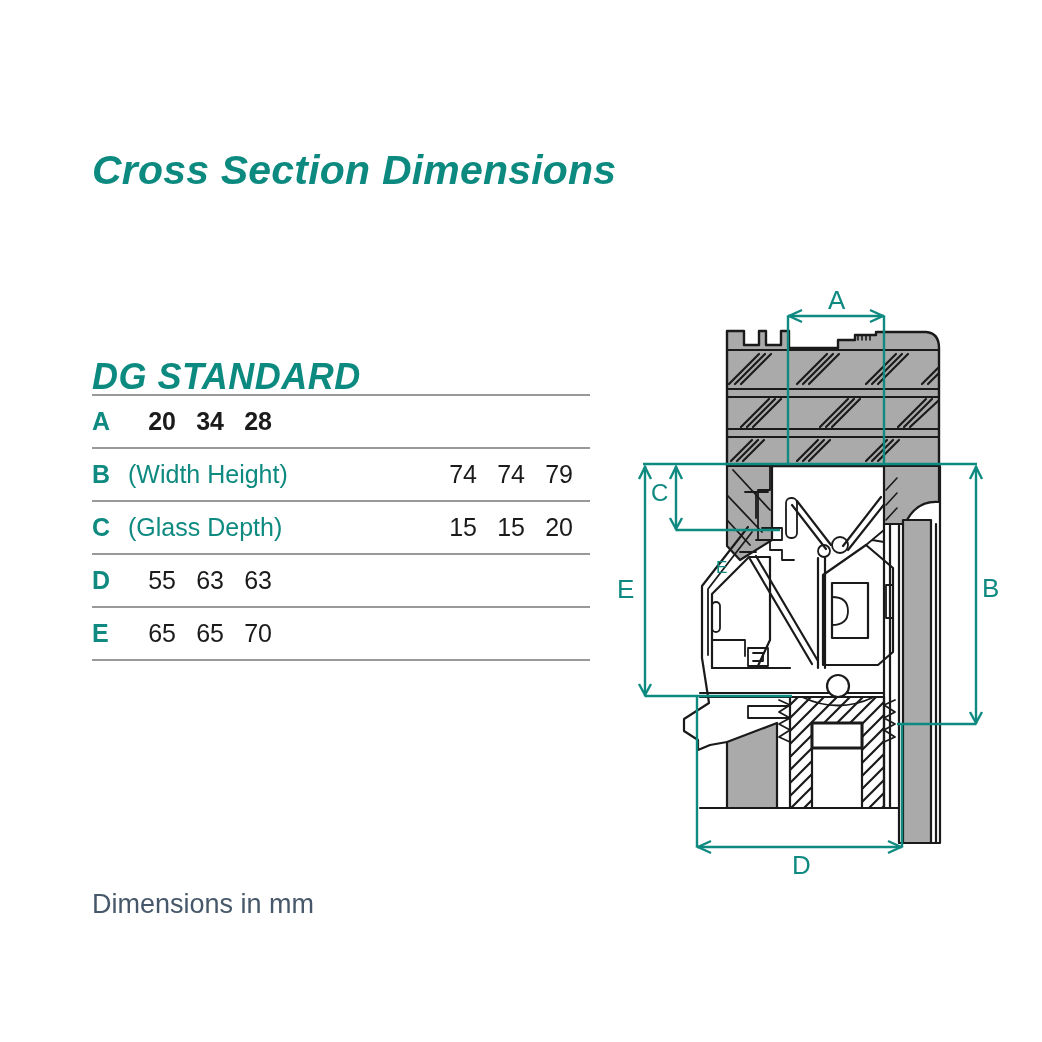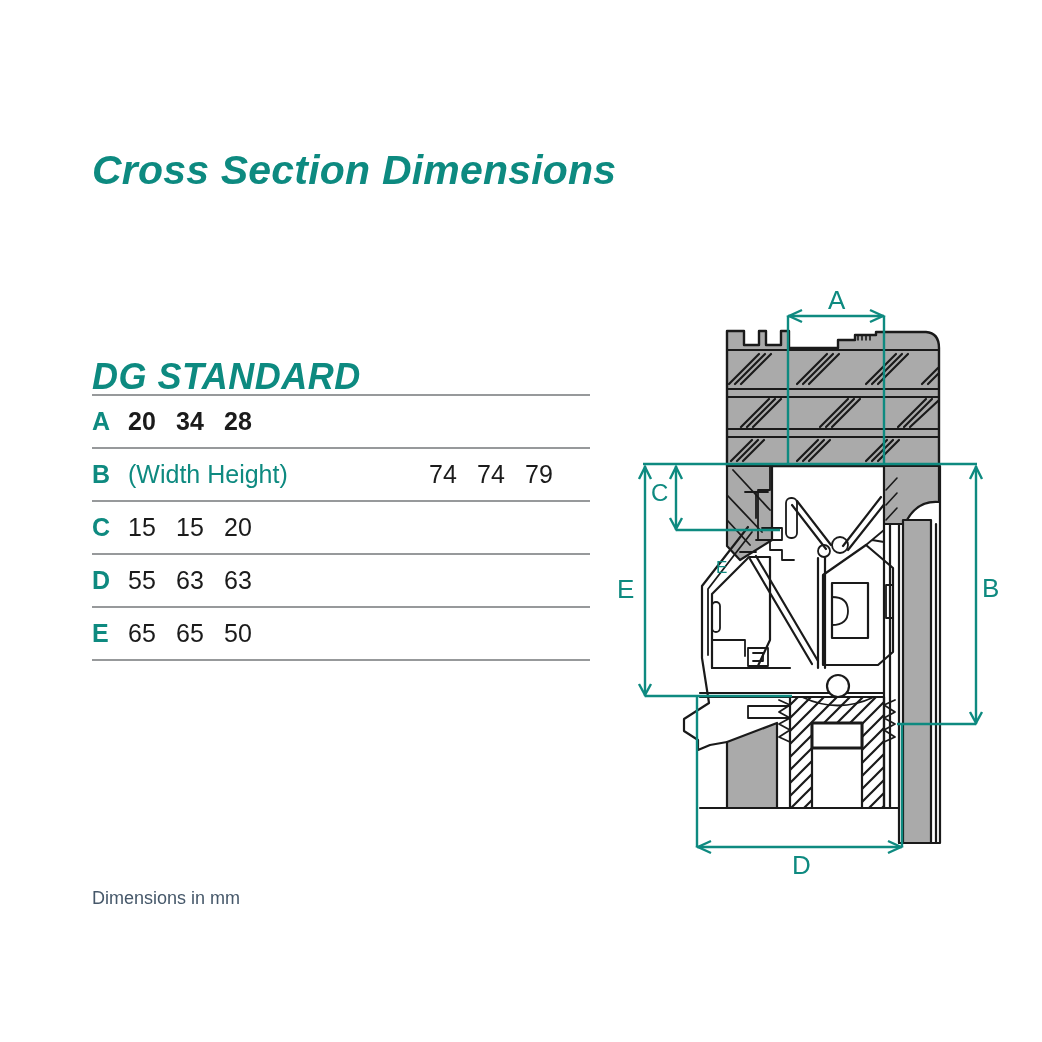--- a/index.html
+++ b/index.html
@@ -21,25 +21,25 @@
     position:absolute;left:92px;top:394px;width:498px;
     border-top:2px solid #97999B;
   }
   .trow{
     display:flex;align-items:center;height:51px;
     border-bottom:2px solid #97999B;
     font-size:25px;color:#0E8A80;padding-right:17px;
   }
   .trow .letter{width:36px;font-weight:bold;flex:none;}
   .trow .desc{flex:1;}
-  .trow .val{width:48px;color:#1B1B1B;flex:none;}
+  .trow .val{width:48px;text-align:right;color:#1B1B1B;flex:none;}
   .trow .val.vbold{font-weight:bold;}
   #footer-note{
     position:absolute;left:92px;top:888px;
-    font-size:18px;color:#46586A;line-height:1.2;
+    font-size:27px;color:#46586A;line-height:1.2;
   }
   #diagram-wrap{position:absolute;left:0;top:0;width:1042px;height:1042px;}
   .dim-label{
     position:absolute;color:#0E8A80;font-size:26px;line-height:1;
   }
   .dim-label.small{font-size:17px;}
   #dim-label-c{font-size:24px;}
 </style>
 </head>
 <body>
@@ -57,35 +57,36 @@
   </div>
   <div class="trow">
     <span class="letter">B</span>
     <span class="desc">(Width Height)</span>
     <span class="val">74</span>
     <span class="val">74</span>
     <span class="val">79</span>
   </div>
   <div class="trow">
     <span class="letter">C</span>
+    <span class="desc">(Glass Depth)</span>
     <span class="val">15</span>
     <span class="val">15</span>
     <span class="val">20</span>
   </div>
   <div class="trow">
     <span class="letter">D</span>
     <span class="val">55</span>
     <span class="val">63</span>
     <span class="val">63</span>
   </div>
   <div class="trow">
     <span class="letter">E</span>
     <span class="val">65</span>
     <span class="val">65</span>
-    <span class="val">50</span>
+    <span class="val">70</span>
   </div>
 </div>
 
 <div id="footer-note">Dimensions in mm</div>
 
 <div id="diagram-wrap">
   <svg width="1042" height="1042" viewBox="0 0 1042 1042">
     <defs>
       <pattern id="hatch" patternUnits="userSpaceOnUse" width="13" height="13">
         <path d="M-3,3 l6,-6 M0,13 L13,0 M10,16 l6,-6" stroke="#1A1A1A" stroke-width="2.2" fill="none"></path>

